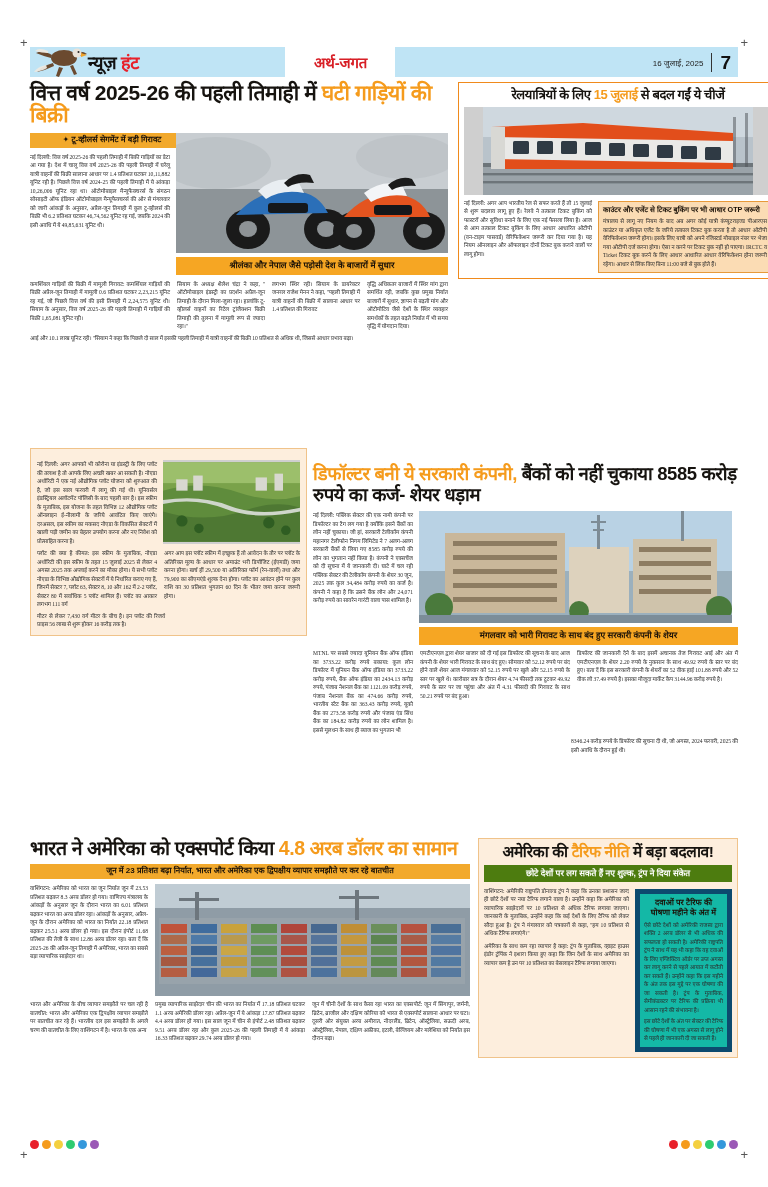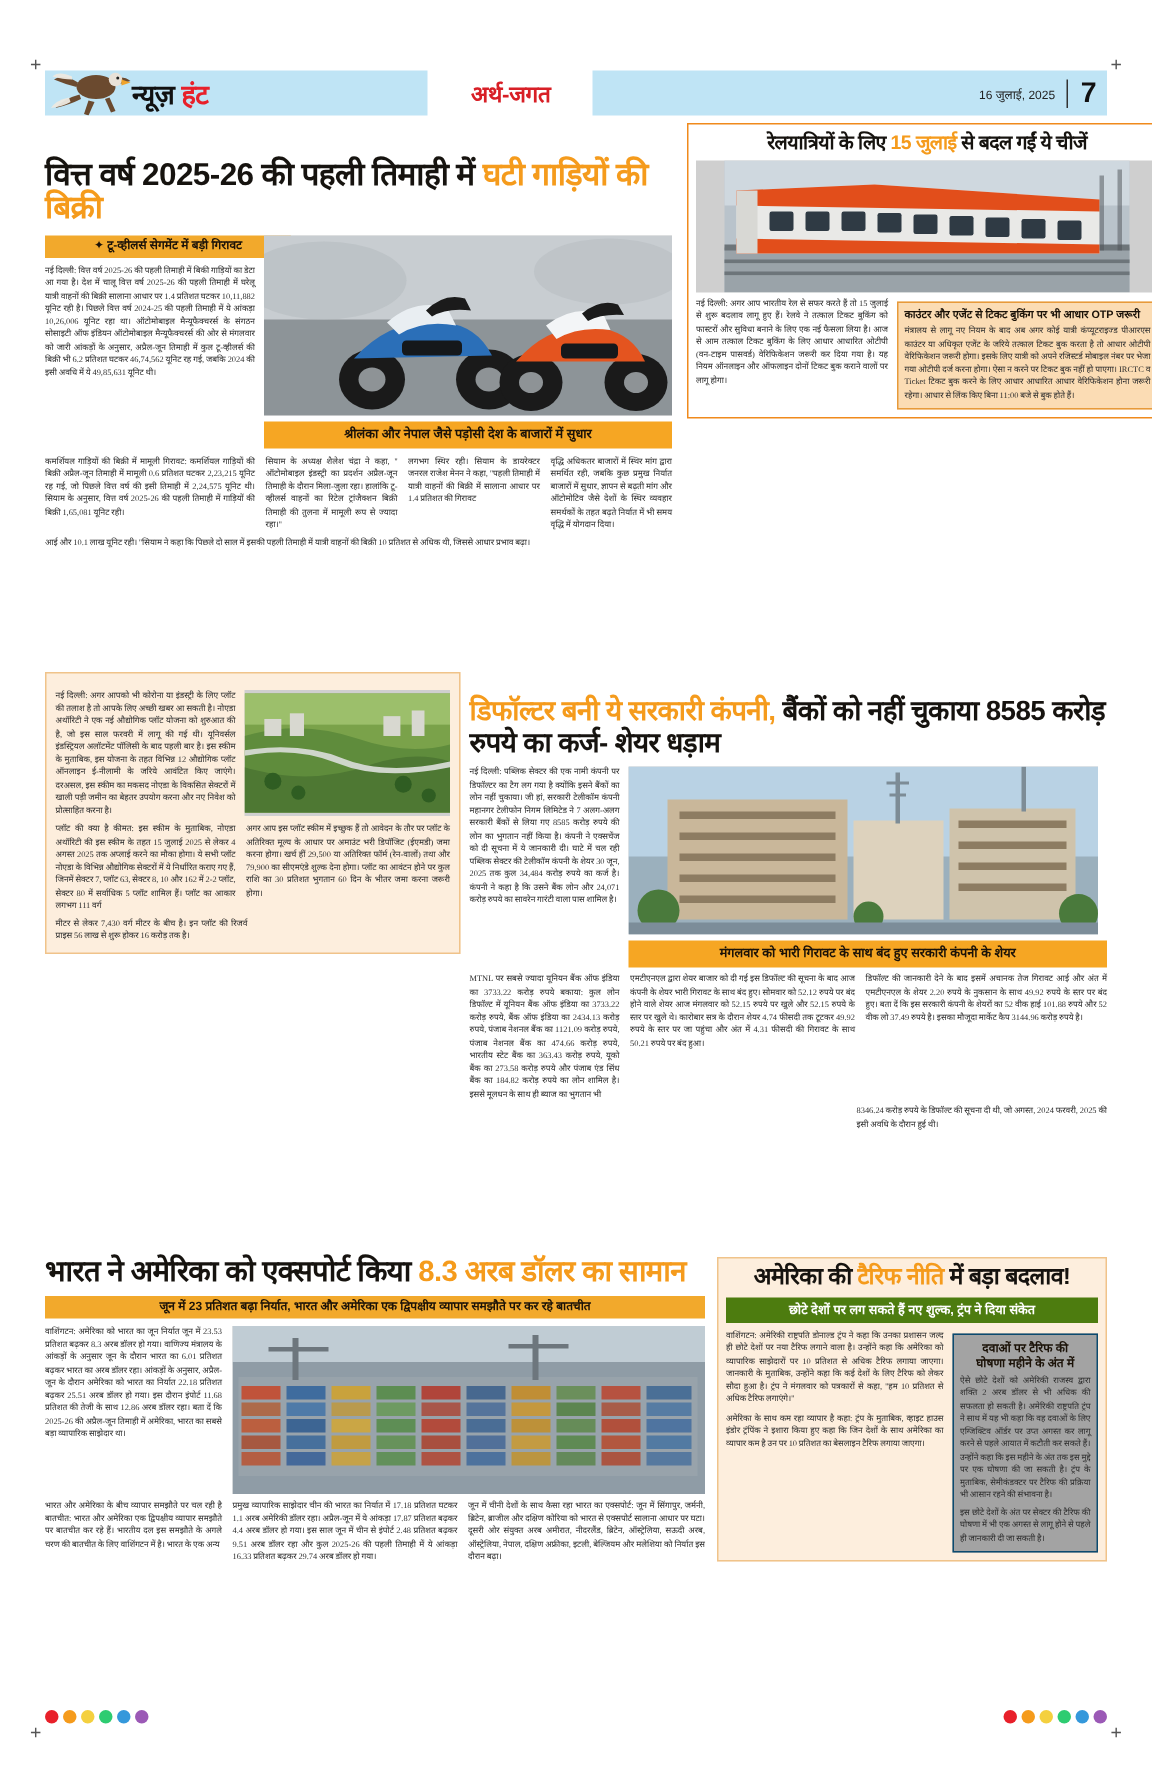--- a/index.html
+++ b/index.html
@@ -84,21 +84,21 @@
     hyphens: auto; word-spacing: -0.2px;
   }
 
   
   .photo { position: relative; overflow: hidden; background: #cfcfcf; }
   .photo .sky { position:absolute; left:0; top:0; right:0; height:45%; }
   .photo .grd { position:absolute; left:0; bottom:0; right:0; height:60%; }
 
   
   .s1 { position: absolute; left: 30px; top: 82px; width: 418px; }
-  .s1 .hl { font-size: 21px; margin-top: 24px; }
+  .s1 .hl { font-size: 21px; }
   .s1-sub { display: flex; gap: 6px; margin-top: 7px; }
   .s1-kick { width: 164px; }
   .s1-photo { width: 272px; height: 120px; }
   .s1-cap { margin-top: 4px; }
   .s1-cols { margin-top: 5px; }
 
   
   .s2 {
     position: absolute; left: 458px; top: 82px; width: 320px;
     border: 1.4px solid #f08a1c; padding: 5px;
@@ -138,21 +138,21 @@
 
   
   .s6 {
     position: absolute; left: 478px; top: 838px; width: 260px;
     background: #fdeedd; border: 1px solid #f0c38a; padding: 5px;
   }
   .s6 .hl { font-size: 15.5px; text-align: center; }
   .s6-kick { margin-top: 5px; }
   .s6-cols { margin-top: 5px; }
   .drug-box {
-    background: #a3a3a3; border: 1px solid #0c4a6e; padding: 4px; margin-top: 2px;
+    background: #14b8a6; border: 5px solid #0c4a6e; padding: 4px; margin-top: 2px;
     break-inside: avoid;
   }
   .drug-box .t {
     font-size: 8px; font-weight: bold; color: #1b1208; text-align: center;
     line-height: 1.25; margin-bottom: 3px;
   }
 
   
   .footer-dots {
     position: absolute; left: 30px; bottom: 38px; width: 708px;
@@ -383,21 +383,21 @@
 
     <div class="s4-cols" style="display:flex;gap:7px;">
       <div class="body-txt" style="width:100px;">MTNL पर सबसे ज्यादा यूनियन बैंक ऑफ इंडिया का 3733.22 करोड़ रुपये बकाया: कुल लोन डिफॉल्ट में यूनियन बैंक ऑफ इंडिया का 3733.22 करोड़ रुपये, बैंक ऑफ इंडिया का 2434.13 करोड़ रुपये, पंजाब नेशनल बैंक का 1121.09 करोड़ रुपये, पंजाब नेशनल बैंक का 474.66 करोड़ रुपये, भारतीय स्टेट बैंक का 363.43 करोड़ रुपये, यूको बैंक का 273.58 करोड़ रुपये और पंजाब एंड सिंध बैंक का 184.82 करोड़ रुपये का लोन शामिल है। इससे मूलधन के साथ ही ब्याज का भुगतान भी</div>
       <div class="body-txt" style="width:150px;">एमटीएनएल द्वारा शेयर बाजार को दी गई इस डिफॉल्ट की सूचना के बाद आज कंपनी के शेयर भारी गिरावट के साथ बंद हुए। सोमवार को 52.12 रुपये पर बंद होने वाले शेयर आज मंगलवार को 52.15 रुपये पर खुले और 52.15 रुपये के स्तर पर खुले थे। कारोबार सत्र के दौरान शेयर 4.74 फीसदी तक टूटकर 49.92 रुपये के स्तर पर जा पहुंचा और अंत में 4.31 फीसदी की गिरावट के साथ 50.21 रुपये पर बंद हुआ।</div>
       <div class="body-txt" style="flex:1;">डिफॉल्ट की जानकारी देने के बाद इसमें अचानक तेज गिरावट आई और अंत में एमटीएनएल के शेयर 2.20 रुपये के नुकसान के साथ 49.92 रुपये के स्तर पर बंद हुए। बता दें कि इस सरकारी कंपनी के शेयरों का 52 वीक हाई 101.88 रुपये और 52 वीक लो 37.49 रुपये है। इसका मौजूदा मार्केट कैप 3144.96 करोड़ रुपये है।</div>
     </div>
     <div class="body-txt" style="margin-top:3px;margin-left:258px;width:167px;">8346.24 करोड़ रुपये के डिफॉल्ट की सूचना दी थी, जो अगस्त, 2024 फरवरी, 2025 की इसी अवधि के दौरान हुई थी।</div>
   </div>
 
   <div class="s5">
-    <div class="hl"><span>भारत ने अमेरिका को एक्सपोर्ट किया </span><span class="o">8.3 अरब डॉलर का सामान</span></div>
+    <div class="hl"><span>भारत ने अमेरिका को एक्सपोर्ट किया </span><span class="o">4.8 अरब डॉलर का सामान</span></div>
     <div class="kicker s5-kick">जून में 23 प्रतिशत बढ़ा निर्यात, भारत और अमेरिका एक द्विपक्षीय व्यापार समझौते पर कर रहे बातचीत</div>
 
     <div style="display:flex;gap:7px;margin-top:5px;">
       <div class="body-txt" style="width:118px;">वाशिंगटन: अमेरिका को भारत का जून निर्यात जून में 23.53 प्रतिशत बढ़कर 8.3 अरब डॉलर हो गया। वाणिज्य मंत्रालय के आंकड़ों के अनुसार जून के दौरान भारत का 6.01 प्रतिशत बढ़कर भारत का अरब डॉलर रहा। आंकड़ों के अनुसार, अप्रैल-जून के दौरान अमेरिका को भारत का निर्यात 22.18 प्रतिशत बढ़कर 25.51 अरब डॉलर हो गया। इस दौरान इंपोर्ट 11.68 प्रतिशत की तेजी के साथ 12.86 अरब डॉलर रहा। बता दें कि 2025-26 की अप्रैल-जून तिमाही में अमेरिका, भारत का सबसे बड़ा व्यापारिक साझेदार था।</div>
       <div style="flex:1;">
         <div class="photo" style="width:100%;height:112px;">
           <svg viewBox="0 0 315 112" style="position:absolute;inset:0;width:100%;height:100%;">
             <rect width="315" height="112" fill="#9aa7b0"></rect>
             <rect width="315" height="26" fill="#c0ccd4"></rect>
             <rect y="24" width="315" height="88" fill="#8f9ca6"></rect>

